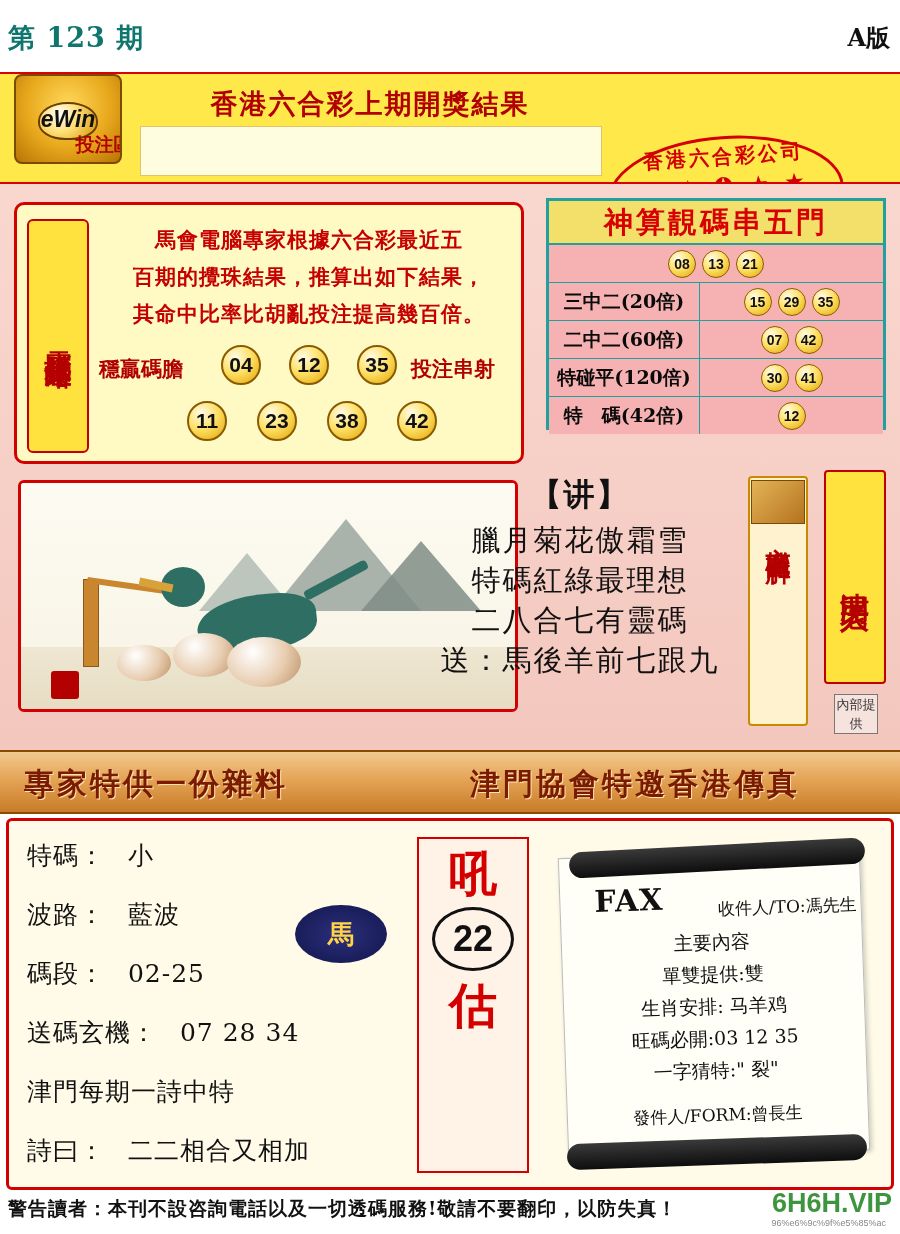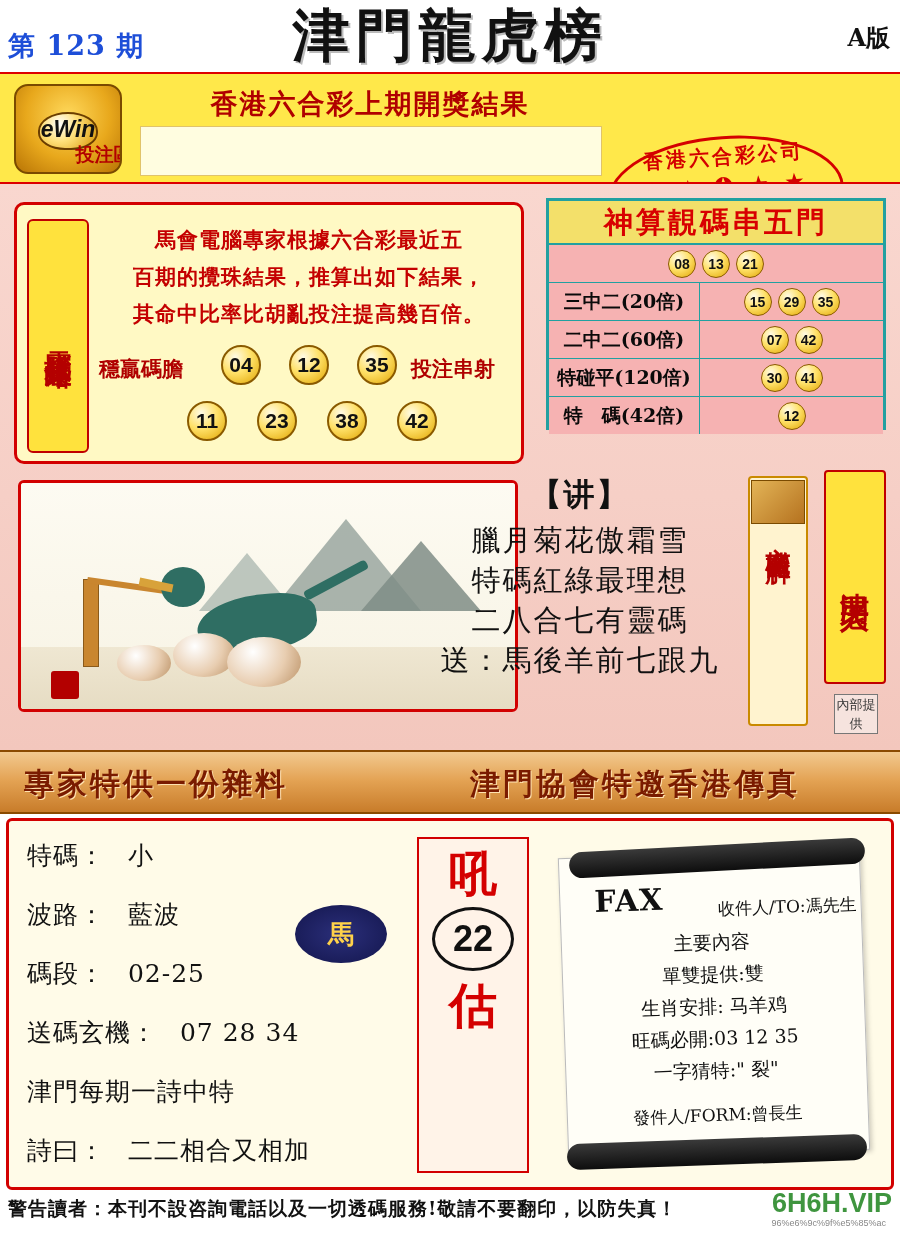--- a/index.html
+++ b/index.html
@@ -11,22 +11,22 @@
     position:relative;
   }
   .page{position:absolute;inset:0;}
 
   
   .header{
     position:absolute;left:0;top:0;width:900px;height:72px;
     background:#ffffff;
   }
   .issue{
-    position:absolute;left:8px;top:28px;
-    font-size:27px;font-weight:bold;color:#1d4ed8;
+    position:absolute;left:8px;top:20px;
+    font-size:27px;font-weight:bold;color:#0f766e;
     letter-spacing:1px;
     font-family:"DejaVu Serif", serif;
   }
   .masthead{
     position:absolute;left:240px;top:2px;width:420px;height:66px;
     font-size:57px;font-weight:bold;color:#111;
     letter-spacing:6px;
     text-align:center;line-height:66px;
     text-shadow:2px 2px 0 #bbb;
     font-family:"DejaVu Serif", serif;
@@ -37,23 +37,23 @@
   }
 
   
   .topband{
     position:absolute;left:0;top:72px;width:900px;height:112px;
     background:#ffe84a;
     border-top:2px solid #d00;border-bottom:2px solid #d00;
     box-sizing:border-box;
   }
   .ewin{
-    position:absolute;left:14px;top:10px;width:104px;height:86px;
+    position:absolute;left:14px;top:0;width:104px;height:86px;
     background:radial-gradient(circle at 50% 35%, #ffd95c 0%, #e8a81c 55%, #b87405 100%);
-    border:2px solid #7a4a00;border-radius:14px;
+    border:2px solid #7a4a00;border-radius:8px;
     overflow:hidden;
   }
   .ewin .ball{
     position:absolute;left:50%;top:26px;transform:translateX(-50%);
     width:56px;height:34px;border-radius:50% 50% 45% 45%;
     background:radial-gradient(circle at 35% 30%, #fff 0%, #ffe07a 40%, #d69300 100%);
     border:2px solid #6b3e00;
   }
   .ewin .w1{
     position:absolute;left:0;top:30px;width:104px;text-align:center;
@@ -367,21 +367,20 @@
     font-family:"Liberation Sans", sans-serif;
   }
 </style>
 </head>
 <body>
 
 <div class="page">
 
   <div class="header">
     <div class="issue">第 123 期</div>
-    <div class="masthead">津門龍虎榜</div>
     <div class="edition">A版</div>
   </div>
 
   <div class="topband">
     <div class="ewin">
       <div class="ball"></div>
       <div class="w1">eWin</div>
       <div class="w2">投注區</div>
     </div>
     <div class="result-title">香港六合彩上期開獎結果</div>

